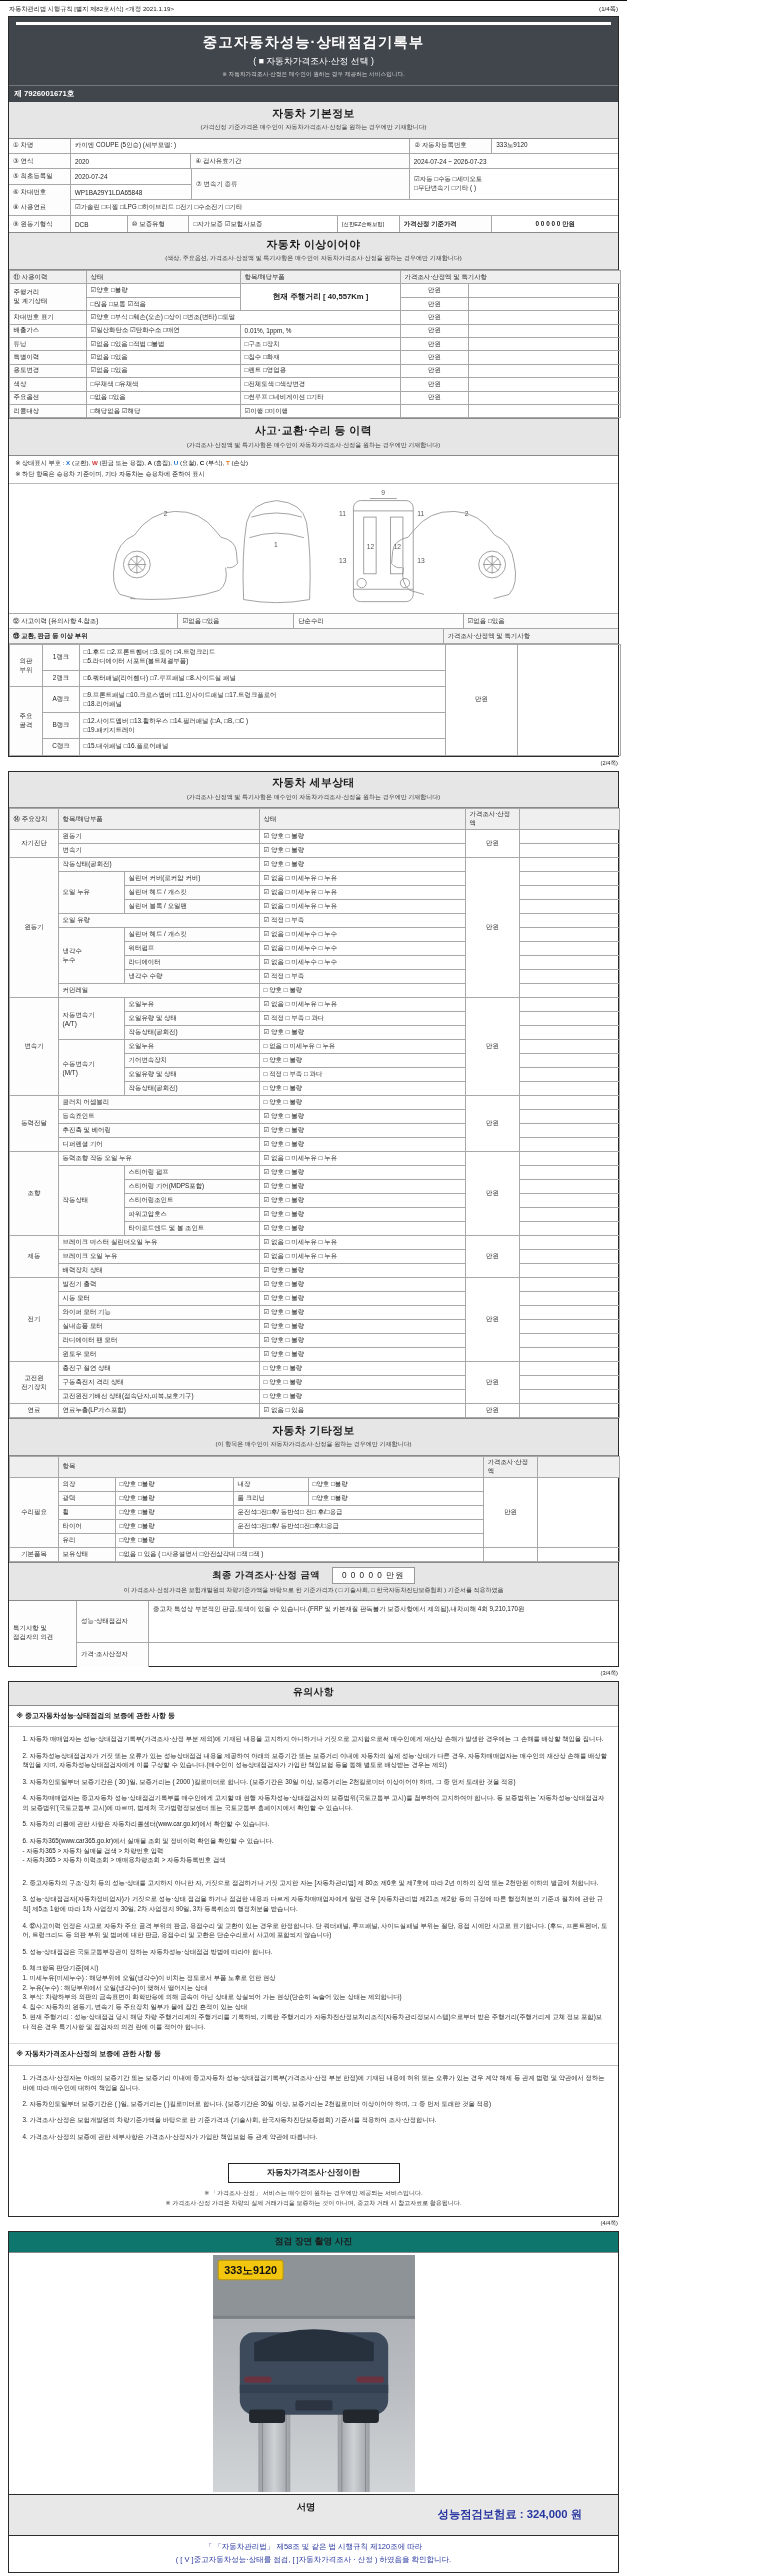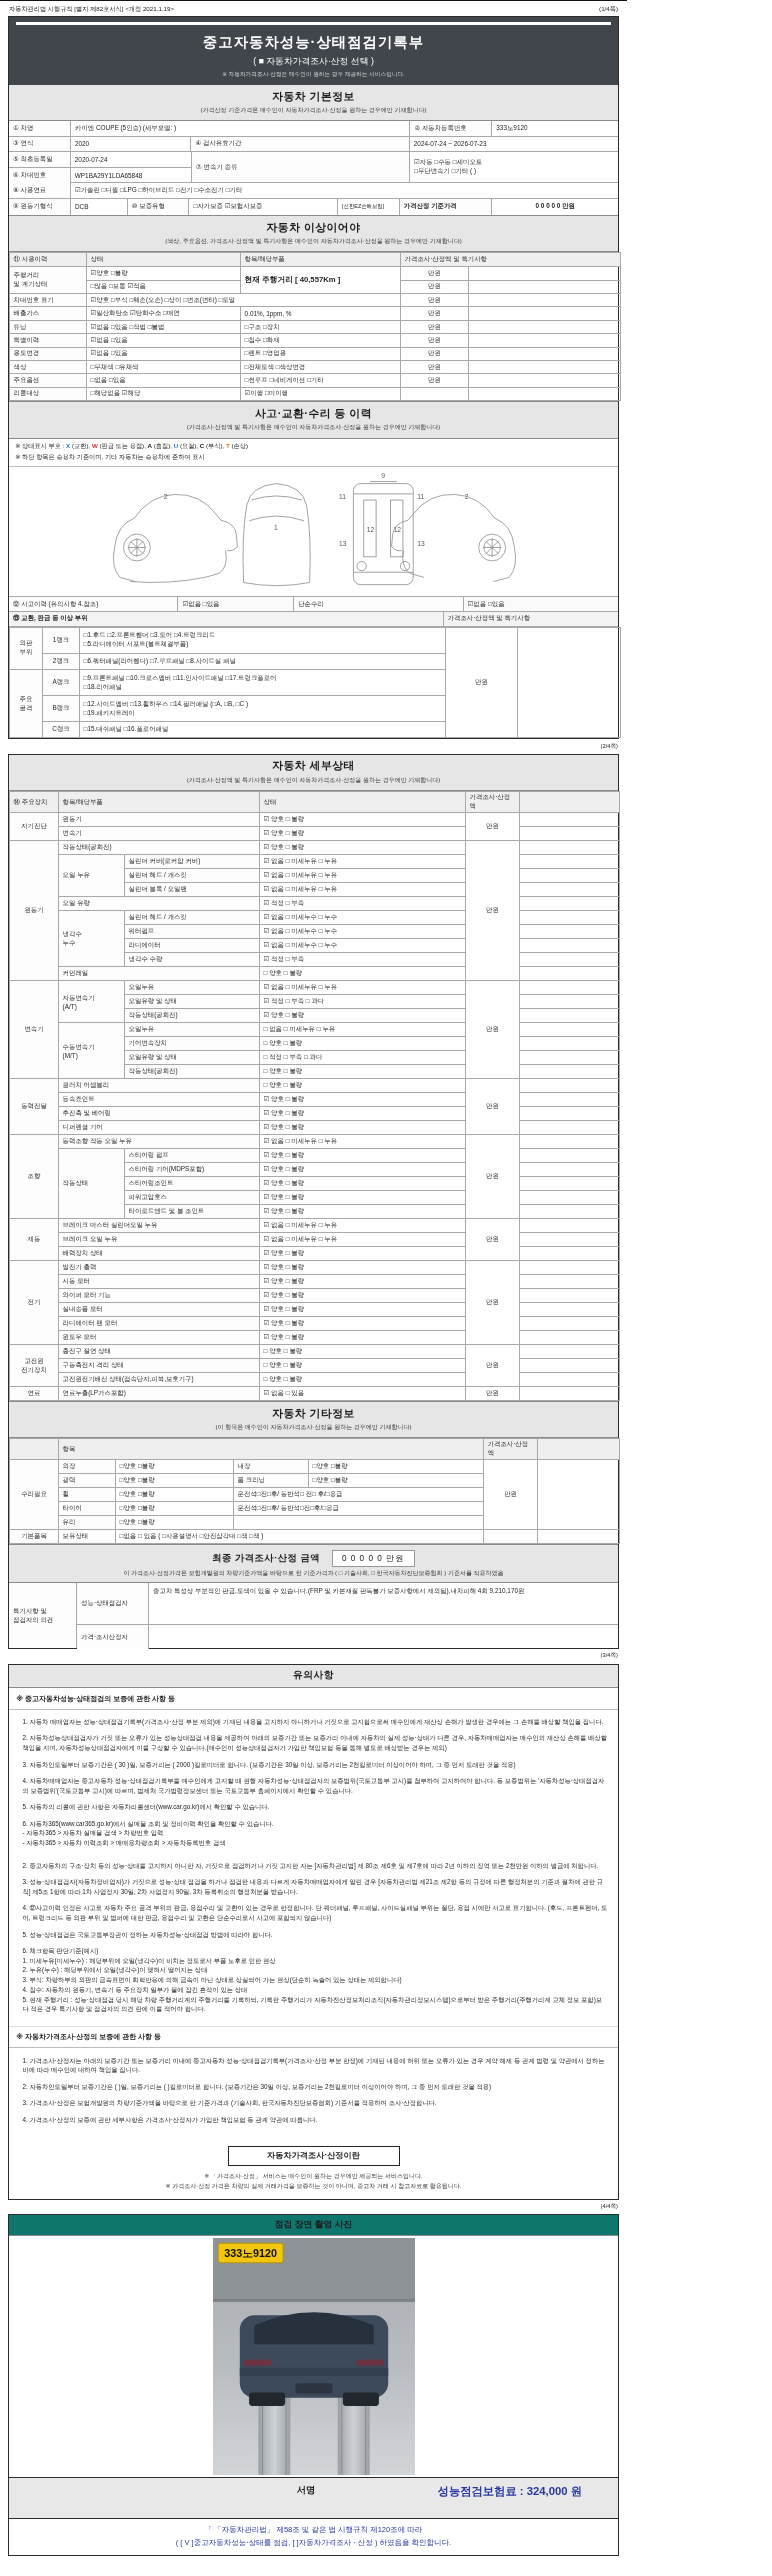--- a/index.html
+++ b/index.html
@@ -47,21 +47,21 @@
   .center-box{width:170px;margin:9.3px auto 5.2px auto;border:1px solid #222;
               text-align:center;font-size:8.2px;font-weight:bold;padding:3.6px 0;}
   .small-lines{font-size:6px;color:#333;text-align:center;line-height:1.7;padding-bottom:7.2px;}
   
   .photo-band{background:#0f766e;text-align:center;font-size:8.8px;font-weight:bold;
               padding:4.1px 0;border-bottom:0.5px solid #8a8a8a;}
   .photo-area{height:241px;display:flex;justify-content:center;align-items:center;}
   
   .sign-band{background:#e8e8e8;border-top:1px solid #2b2b2b;height:40px;position:relative;}
   .sign-title{position:absolute;top:6.2px;left:0;right:15px;text-align:center;font-size:9.3px;font-weight:bold;}
-  .ins-fee{position:absolute;right:36px;bottom:19px;font-size:11.3px;font-weight:bold;color:#2736a0;}
+  .ins-fee{position:absolute;right:36px;bottom:13px;font-size:11.3px;font-weight:bold;color:#2736a0;}
   .footer{border-top:1px solid #2b2b2b;text-align:center;color:#2736a0;font-size:7.5px;
           line-height:1.65;padding-top:5.2px;height:31px;}
 </style>
 </head>
 <body>
 
 <div class="page">
 <div class="doc">
 
   <div class="toprow">
@@ -70,20 +70,21 @@
   </div>
 
   <div class="box">
 
     <div class="dark-head">
       <div class="stripe"></div>
       <div class="t1">중고자동차성능·상태점검기록부</div>
       <div class="t2">( ■ 자동차가격조사·산정 선택 )</div>
       <div class="t3">※ 자동차가격조사·산정은 매수인이 원하는 경우 제공하는 서비스입니다.</div>
     </div>
+    <div class="doc-no">제 7926001671호</div>
 
     <div class="band">
       <div class="bt">자동차 기본정보</div>
       <div class="bs">(가격산정 기준가격은 매수인이 자동차가격조사·산정을 원하는 경우에만 기재합니다)</div>
     </div>
 
     <div>
       <div class="flexrow" style="height:14.4px;">
         <div class="cell-lbl" style="width:62px">① 차명</div>
         <div style="width:340px">카이엔 COUPE (5인승) (세부모델: )</div>
@@ -143,21 +144,21 @@
             <tr class="h26">
               <td class="hd">⑪ 사용이력</td>
               <td class="hd">상태</td>
               <td class="hd">항목/해당부품</td>
               <td class="hd" colspan="2">가격조사·산정액 및 특기사항</td>
             </tr>
             <tr style="height: 13.4px;">
               <td class="lbl" rowspan="2">주행거리
 및 계기상태</td>
               <td class="st">☑양호  □불량</td>
-              <td rowspan="2" class="big" style="text-align: left;">현재 주행거리 [ 40,557Km ]</td>
+              <td rowspan="2" class="big" style="text-align: center;">현재 주행거리 [ 40,557Km ]</td>
               <td class="price">만원</td>
               <td></td>
             </tr>
             <tr style="height: 13.4px;">
               <td class="st">□많음  □보통  ☑적음</td>
               <td class="price">만원</td>
               <td></td>
             </tr>
             <tr style="height: 13.4px;">
               <td class="lbl">차대번호 표기</td>

